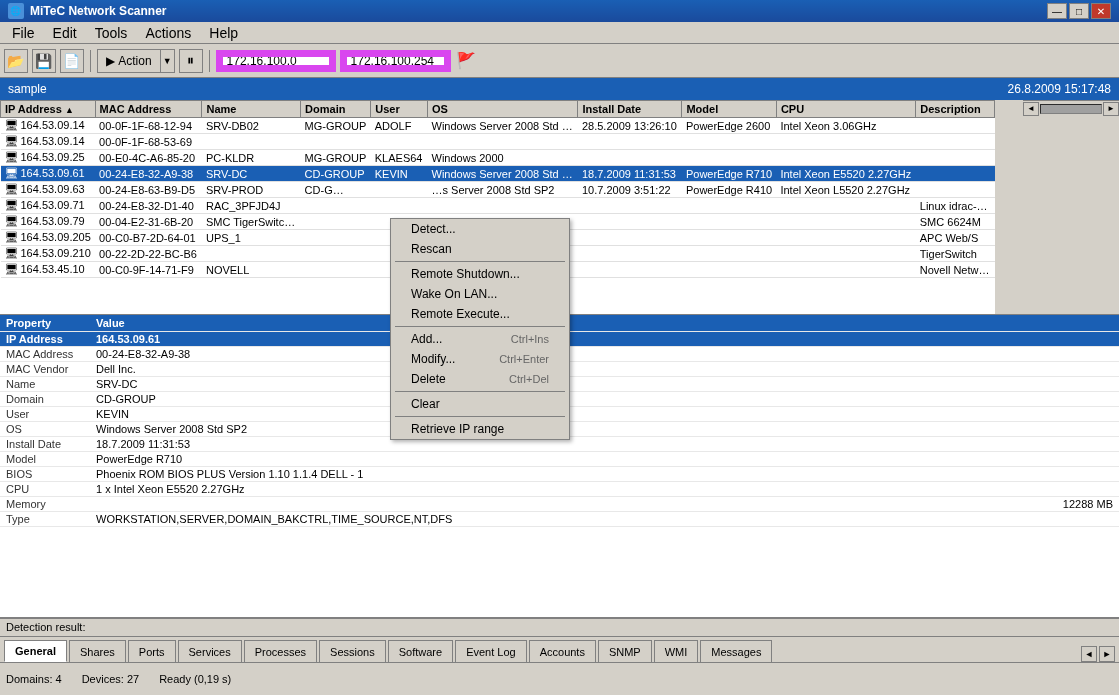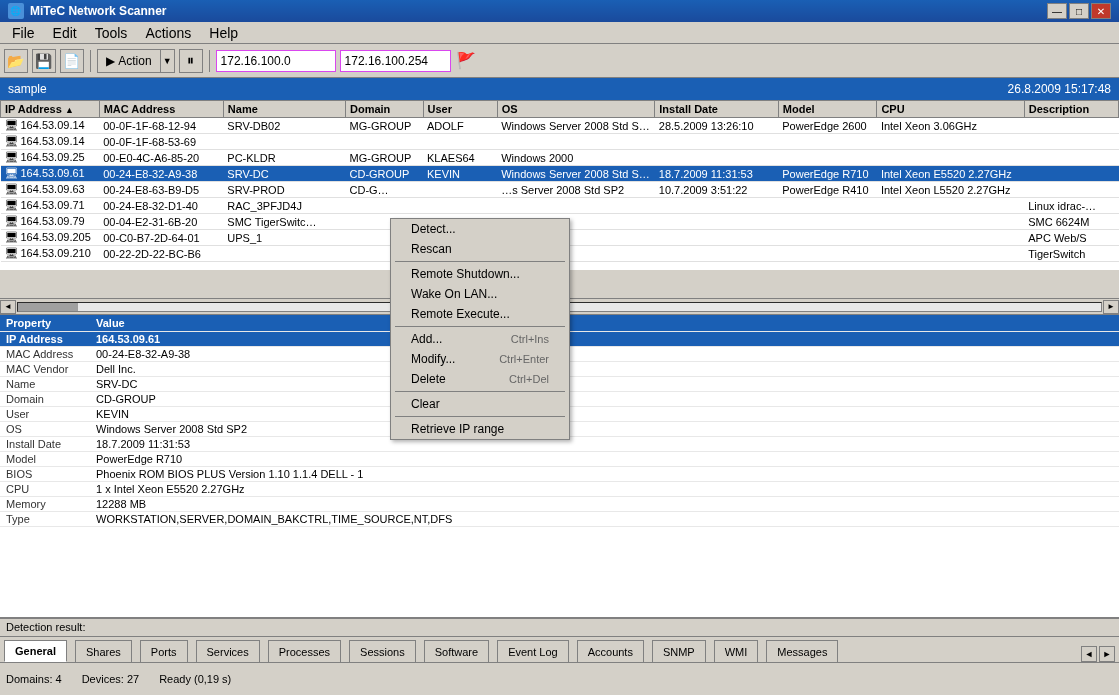--- a/index.html
+++ b/index.html
@@ -16,39 +16,39 @@
     
     .menu-bar { background: #d4d0c8; border-bottom: 1px solid #808080; padding: 2px 4px; display: flex; gap: 2px; height: 22px; align-items: center; }
     .menu-item { padding: 2px 8px; cursor: pointer; font-size: 14px; }
     
     
     .toolbar { background: #d4d0c8; border-bottom: 1px solid #808080; padding: 3px 4px; display: flex; align-items: center; gap: 4px; height: 34px; }
     .tb-btn { width: 24px; height: 24px; background: #d4d0c8; border: 1px solid #808080; display: flex; align-items: center; justify-content: center; cursor: pointer; font-size: 14px; }
     .tb-separator { width: 1px; height: 22px; background: #808080; margin: 0 2px; }
     .action-btn { background: #d4d0c8; border: 1px solid #808080; padding: 2px 8px; display: flex; align-items: center; gap: 3px; cursor: pointer; height: 24px; font-size: 12px; }
     .action-dropdown { width: 14px; height: 24px; background: #d4d0c8; border: 1px solid #808080; border-left: none; display: flex; align-items: center; justify-content: center; cursor: pointer; font-size: 9px; }
-    .ip-input { height: 22px; border: 1px solid #d946ef; background: white; padding: 2px 4px; font-size: 12px; width: 110px; }
+    .ip-input { height: 22px; border: 7px solid #d946ef; background: white; padding: 2px 4px; font-size: 12px; width: 110px; }
     .flag-btn { width: 24px; height: 24px; display: flex; align-items: center; justify-content: center; font-size: 16px; }
     
     
     .sample-bar { background: #1a5fb4; color: white; padding: 2px 8px; display: flex; align-items: center; justify-content: space-between; height: 22px; font-size: 12px; }
     .net-table { width: 100%; border-collapse: collapse; }
     .net-table th { background: #d4d0c8; border: 1px solid #808080; padding: 2px 4px; text-align: left; font-weight: bold; font-size: 11px; cursor: pointer; white-space: nowrap; position: sticky; top: 0; z-index: 1; }
     .net-table td { border-bottom: 1px solid #e0e0e0; padding: 1px 4px; font-size: 11px; white-space: nowrap; overflow: hidden; max-width: 150px; text-overflow: ellipsis; }
     .net-table tr.selected td { background: #1a5fb4; color: white; }
     .prop-table { width: 100%; border-collapse: collapse; }
     .prop-table td { border-bottom: 1px solid #e8e8e8; padding: 1px 6px; font-size: 11px; }
     .prop-table tr:first-child td { background: #1a5fb4; color: white; font-weight: bold; }
     
     
     .detection-bar { background: #d4d0c8; border-top: 1px solid #808080; padding: 2px 6px; font-size: 11px; height: 18px; }
     
     
     .tab-bar { background: #d4d0c8; border-top: 1px solid #808080; display: flex; align-items: flex-end; padding: 2px 4px 0 4px; height: 26px; overflow: hidden; }
-    .tab { border: 1px solid #808080; border-bottom: none; padding: 2px 10px; background: #d4d0c8; cursor: pointer; font-size: 11px; margin-right: 8px; height: 22px; display: flex; align-items: center; }
+    .tab { border: 1px solid #808080; border-bottom: none; padding: 2px 10px; background: #d4d0c8; cursor: pointer; font-size: 11px; margin-right: 2px; height: 22px; display: flex; align-items: center; }
     .tab.active { background: white; border-bottom: 1px solid white; font-weight: bold; }
     .tab-nav { display: flex; align-items: center; margin-left: auto; gap: 2px; }
     .tab-nav-btn { width: 16px; height: 16px; background: #d4d0c8; border: 1px solid #808080; display: flex; align-items: center; justify-content: center; cursor: pointer; font-size: 9px; }
     
     
     .status-bar { background: #d4d0c8; border-top: 1px solid #808080; padding: 2px 6px; display: flex; gap: 20px; font-size: 11px; height: 33px; align-items: center; }
     
     
     .context-menu { position: absolute; background: #d4d0c8; border: 1px solid #808080; box-shadow: 2px 2px 4px rgba(0,0,0,0.3); z-index: 1000; min-width: 180px; left: 390px; top: 218px; }
     .ctx-item { padding: 3px 20px; cursor: pointer; font-size: 12px; display: flex; align-items: center; justify-content: space-between; }
@@ -99,21 +99,21 @@
     <div class="flag-btn">🚩</div>
   </div>
 
   <div class="sample-bar">
     <span>sample</span>
     <span>26.8.2009 15:17:48</span>
   </div>
 
   <div style="display:flex;flex-direction:column;flex:1;min-height:0;">
 
-    <div style="flex:0 0 215px;display:flex;flex-direction:column;overflow:hidden;border-bottom:1px solid #808080;gap:28px;">
+    <div style="flex:0 0 215px;display:flex;flex-direction:row;overflow:hidden;border-bottom:1px solid #808080;gap:28px;">
       <div style="flex:1;overflow:auto;background:white;">
         <table class="net-table">
           <thead>
             <tr>
               <th style="width:100px;">
                 <span>IP Address</span>
                 <span style="font-size:9px;">▲</span>
               </th>
               <th style="width:130px;">MAC Address</th>
               <th style="width:130px;">Name</th>
@@ -228,20 +228,32 @@
                 <td>00-22-2D-22-BC-B6</td>
                 <td></td>
                 <td></td>
                 <td></td>
                 <td></td>
                 <td></td>
                 <td></td>
                 <td></td>
                 <td>TigerSwitch</td>
               </tr>
+              <tr>
+                <td><span style="font-size:11px;margin-right:2px;">🖥</span>164.53.45.10</td>
+                <td>00-C0-9F-14-71-F9</td>
+                <td>NOVELL</td>
+                <td></td>
+                <td></td>
+                <td></td>
+                <td></td>
+                <td></td>
+                <td></td>
+                <td>Novell Netw…</td>
+              </tr>
             </tbody>
         </table>
       </div>
       <div style="height:16px;background:#d4d0c8;border-top:1px solid #808080;display:flex;align-items:center;">
         <div style="width:16px;height:14px;background:#d4d0c8;border:1px solid #808080;display:flex;align-items:center;justify-content:center;font-size:8px;cursor:pointer;">◄</div>
         <div style="flex:1;height:10px;background:#e8e8e8;border:1px inset #808080;margin:0 1px;">
           <div style="width:60px;height:100%;background:#a0a0a0;"></div>
         </div>
         <div style="width:16px;height:14px;background:#d4d0c8;border:1px solid #808080;display:flex;align-items:center;justify-content:center;font-size:8px;cursor:pointer;">►</div>
       </div>
@@ -295,21 +307,21 @@
             <tr>
               <td style="width: 90px; color: rgb(51, 51, 51);">BIOS</td>
               <td style="color: rgb(0, 0, 0);">Phoenix ROM BIOS PLUS Version 1.10 1.1.4 DELL - 1</td>
             </tr>
             <tr>
               <td style="width: 90px; color: rgb(51, 51, 51);">CPU</td>
               <td style="color: rgb(0, 0, 0);">1 x Intel Xeon E5520 2.27GHz</td>
             </tr>
             <tr>
               <td style="width: 90px; color: rgb(51, 51, 51);">Memory</td>
-              <td style="color: rgb(0, 0, 0);">12288 MB</td>
+              <td style="color: rgb(0, 0, 0); text-align: right;">12288 MB</td>
             </tr>
             <tr>
               <td style="width: 90px; color: rgb(51, 51, 51);">Type</td>
               <td style="color: rgb(0, 0, 0);">WORKSTATION,SERVER,DOMAIN_BAKCTRL,TIME_SOURCE,NT,DFS</td>
             </tr>
           </tbody>
       </table>
     </div>
 
     <div class="detection-bar">Detection result:</div>

